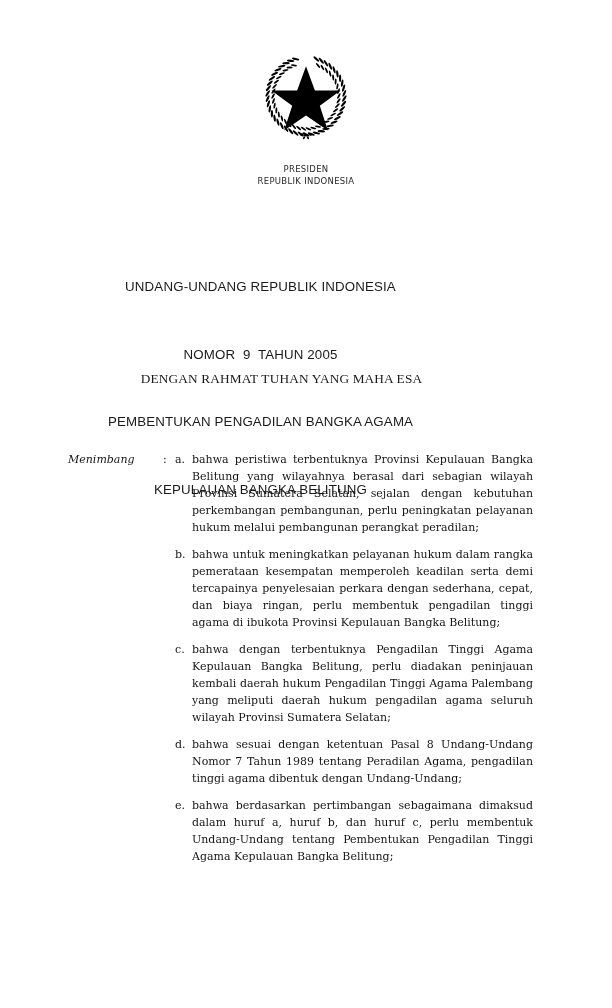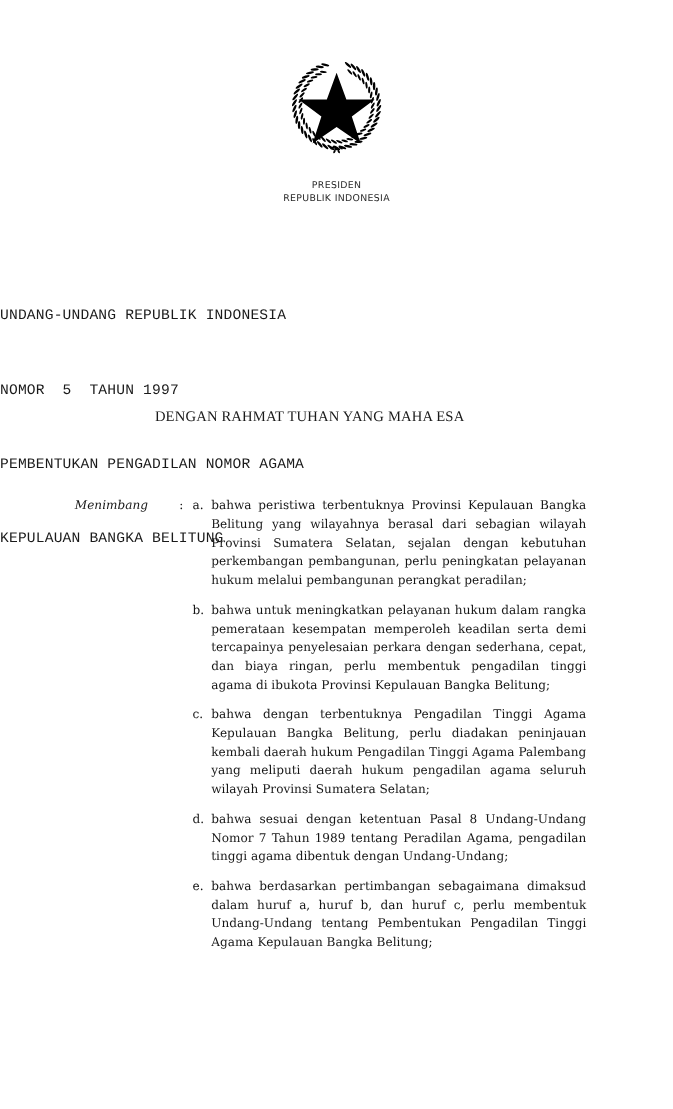--- a/index.html
+++ b/index.html
@@ -40,21 +40,22 @@
     color: #2a2a2a;
   }
   .emblem-caption div { display: block; }
 
   
   .title-block {
     position: absolute;
     left: 0;
     top: 231px;
     width: 521px;
-    font-family: Liberation Mono, monospace;
+    text-align: center;
+    font-family: Liberation Sans, sans-serif;
     font-size: 13.3px;
     line-height: 22.5px;
     letter-spacing: 0.15px;
     color: #1a1a1a;
     white-space: pre;
   }
 
   .subtitle-block {
     position: absolute;
     left: 0;
@@ -222,22 +223,22 @@
       </g>
     </svg>
     <div class="emblem-caption">
       <div>PRESIDEN</div>
       <div>REPUBLIK INDONESIA</div>
     </div>
   </div>
 
   <div class="title-block">
     <div>UNDANG-UNDANG REPUBLIK INDONESIA</div>
-    <div>NOMOR  5  TAHUN 1997</div>
-    <div>PEMBENTUKAN PENGADILAN NOMOR AGAMA</div>
+    <div>NOMOR  9  TAHUN 2005</div>
+    <div>PEMBENTUKAN PENGADILAN BANGKA AGAMA</div>
     <div>KEPULAUAN BANGKA BELITUNG</div>
   </div>
 
   <div class="subtitle-block">
     <div>DENGAN RAHMAT TUHAN YANG MAHA ESA</div>
     <div class="spacer"></div>
   </div>
 
   <div class="considering">
     <div class="cons-row">

